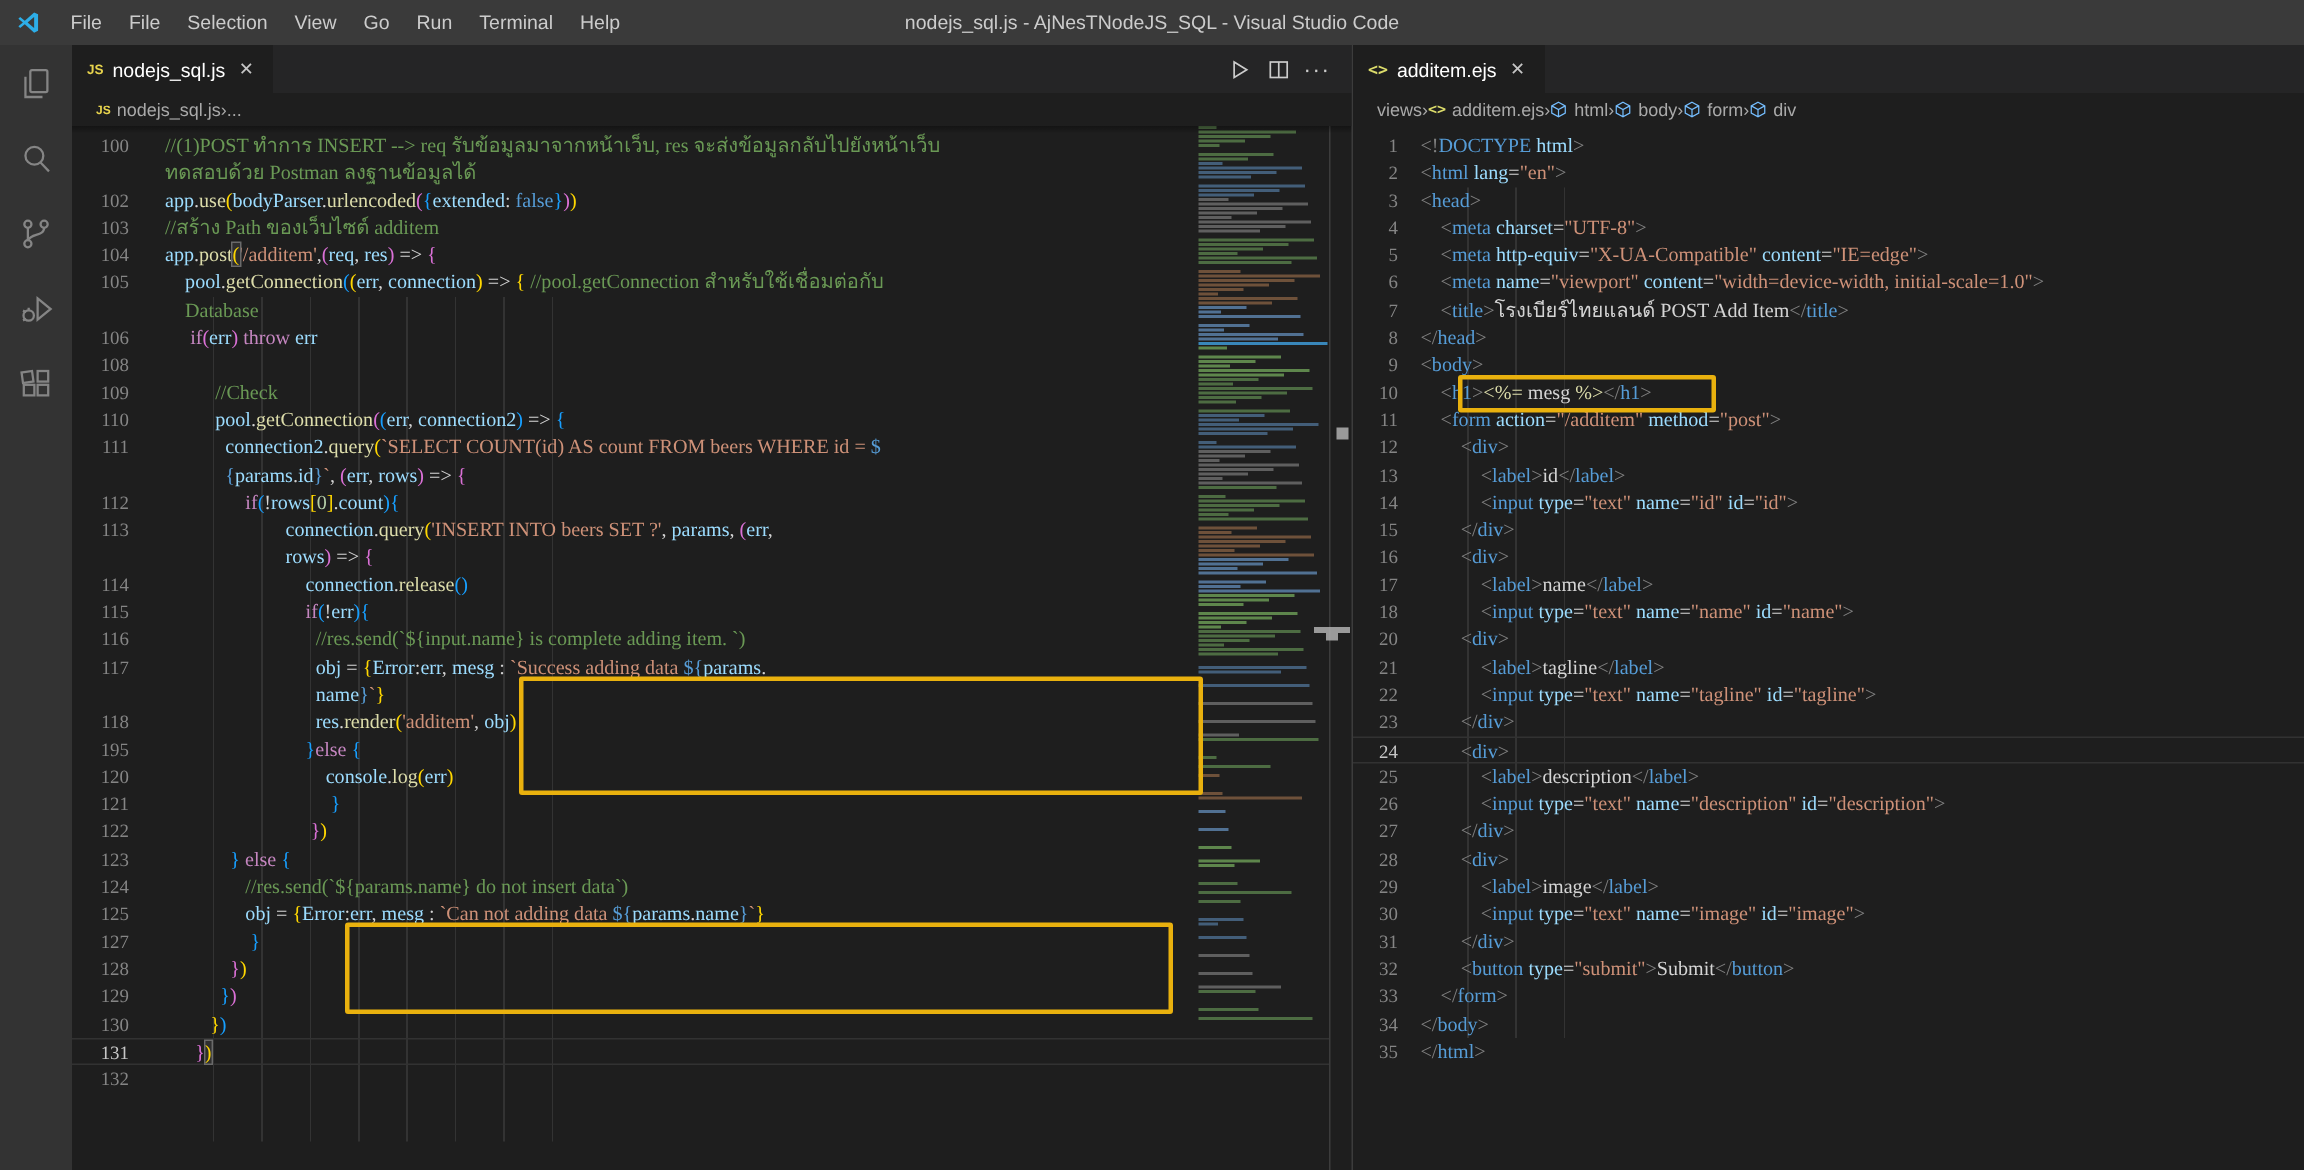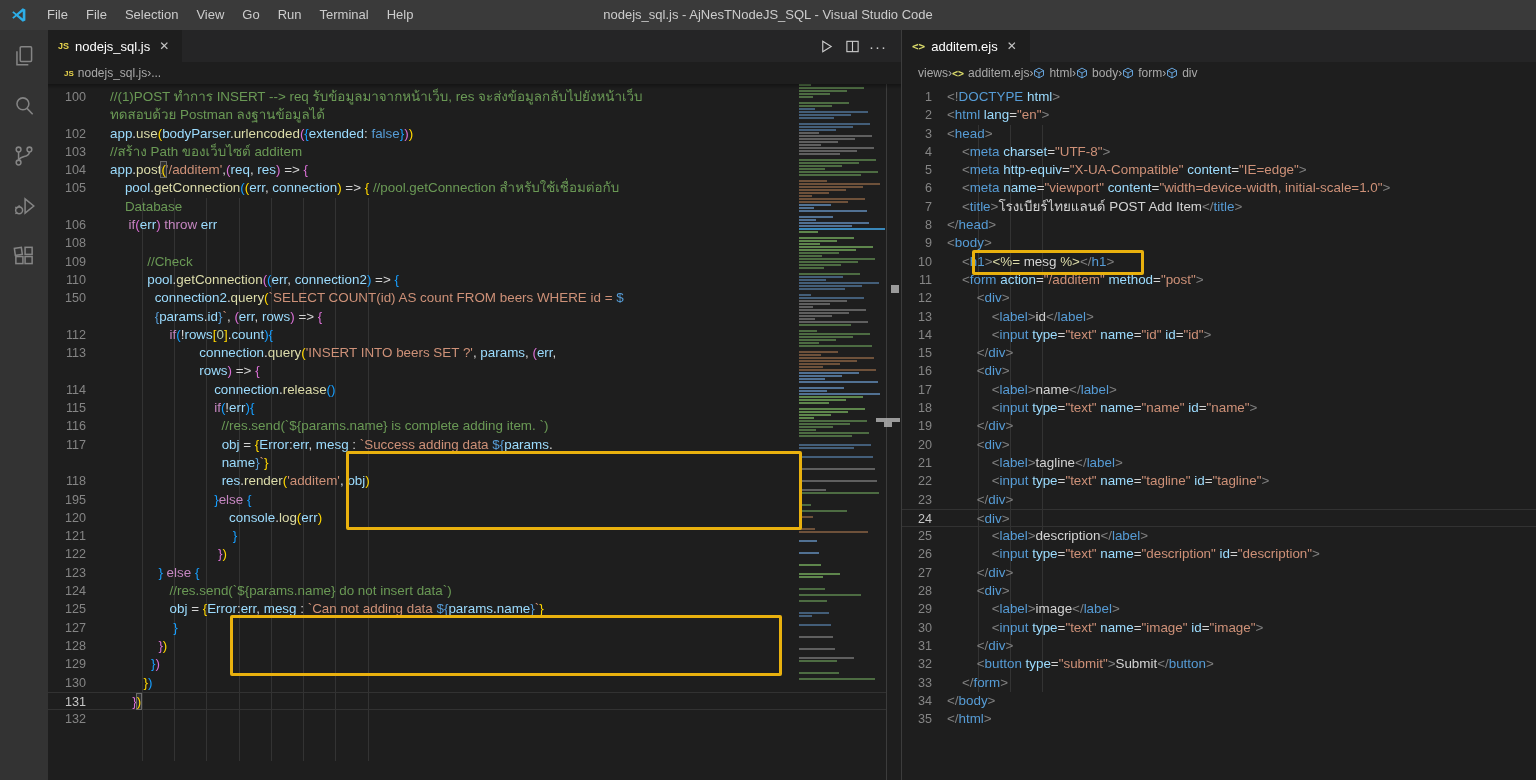--- a/index.html
+++ b/index.html
@@ -39,21 +39,21 @@
   .tab-actions svg { stroke:#cccccc; fill:none; stroke-width:1.2; }
   .dots { color:#cccccc; font-size:15px; letter-spacing:1px; }
 
   .breadcrumb { position:absolute; top:32px; left:0; right:0; height:22px; display:flex;
                 align-items:center; padding-left:16px; font-size:12px; color:#a9a9a9; background:#1e1e1e; }
   .crumb { display:flex; align-items:center; white-space:nowrap; }
   .crumb .ci { margin-right:4px; display:inline-flex; align-items:center; }
 
   
   .code-region { position:absolute; top:54px; left:0; right:0; bottom:0; overflow:hidden;
-                 padding-top:4px; font-family:Liberation Sans, sans-serif; font-size:13.4px; }
+                 padding-top:4px; font-family:Liberation Serif, serif; font-size:13.4px; }
   .lines { position:relative; z-index:2; }
   .g-left  .lines { width:838px; }
   .g-right .lines { width:100%; }
   .row { height:18.3px; line-height:18.3px; white-space:pre; }
   .row.cur { border-top:1px solid #323232; border-bottom:1px solid #323232; }
   .ln { display:inline-block; text-align:right; color:#858585; font-size:12.6px; }
   .g-left  .ln { width:38px; margin-right:24px; }
   .g-right .ln { width:30px; margin-right:15px; }
   .row.cur .ln { color:#c6c6c6; }
 
@@ -184,28 +184,28 @@
           <div class="row"><span class="ln"></span><span class="tk c">ทดสอบด้วย Postman ลงฐานข้อมูลได้</span></div>
           <div class="row"><span class="ln">102</span><span class="tk v">app</span><span class="tk p">.</span><span class="tk f">use</span><span class="tk b1">(</span><span class="tk v">bodyParser</span><span class="tk p">.</span><span class="tk f">urlencoded</span><span class="tk b2">(</span><span class="tk b3">{</span><span class="tk v">extended</span><span class="tk p">:</span><span class="tk k"> false</span><span class="tk b3">}</span><span class="tk b2">)</span><span class="tk b1">)</span></div>
           <div class="row"><span class="ln">103</span><span class="tk c">//สร้าง Path ของเว็บไซต์ additem</span></div>
           <div class="row"><span class="ln">104</span><span class="tk v">app</span><span class="tk p">.</span><span class="tk f">post</span><span class="tk b1 bm">(</span><span class="tk s">'/additem'</span><span class="tk p">,</span><span class="tk b2">(</span><span class="tk v">req</span><span class="tk p">, </span><span class="tk v">res</span><span class="tk b2">)</span><span class="tk p"> =&gt; </span><span class="tk b2">{</span></div>
           <div class="row"><span class="ln">105</span><span class="tk p">    </span><span class="tk v">pool</span><span class="tk p">.</span><span class="tk f">getConnection</span><span class="tk b3">(</span><span class="tk b1">(</span><span class="tk v">err</span><span class="tk p">, </span><span class="tk v">connection</span><span class="tk b1">)</span><span class="tk p"> =&gt; </span><span class="tk b1">{ </span><span class="tk c">//pool.getConnection สำหรับใช้เชื่อมต่อกับ</span></div>
           <div class="row"><span class="ln"></span><span class="tk c">    Database</span></div>
           <div class="row"><span class="ln">106</span><span class="tk p">     </span><span class="tk kc">if</span><span class="tk b2">(</span><span class="tk v">err</span><span class="tk b2">)</span><span class="tk p"> </span><span class="tk kc">throw</span><span class="tk v"> err</span></div>
           <div class="row"><span class="ln">108</span></div>
           <div class="row"><span class="ln">109</span><span class="tk c">          //Check</span></div>
           <div class="row"><span class="ln">110</span><span class="tk p">          </span><span class="tk v">pool</span><span class="tk p">.</span><span class="tk f">getConnection</span><span class="tk b2">(</span><span class="tk b3">(</span><span class="tk v">err</span><span class="tk p">, </span><span class="tk v">connection2</span><span class="tk b3">)</span><span class="tk p"> =&gt; </span><span class="tk b3">{</span></div>
-          <div class="row"><span class="ln">150</span><span class="tk p">            </span><span class="tk v">connection2</span><span class="tk p">.</span><span class="tk f">query</span><span class="tk b1">(</span><span class="tk s">`SELECT COUNT(id) AS count FROM beers WHERE id = </span><span class="tk k">$</span></div>
+          <div class="row"><span class="ln">111</span><span class="tk p">            </span><span class="tk v">connection2</span><span class="tk p">.</span><span class="tk f">query</span><span class="tk b1">(</span><span class="tk s">`SELECT COUNT(id) AS count FROM beers WHERE id = </span><span class="tk k">$</span></div>
           <div class="row"><span class="ln"></span><span class="tk p">            </span><span class="tk k">{</span><span class="tk v">params</span><span class="tk p">.</span><span class="tk v">id</span><span class="tk k">}</span><span class="tk s">`</span><span class="tk p">, </span><span class="tk b2">(</span><span class="tk v">err</span><span class="tk p">, </span><span class="tk v">rows</span><span class="tk b2">)</span><span class="tk p"> =&gt; </span><span class="tk b2">{</span></div>
           <div class="row"><span class="ln">112</span><span class="tk p">                </span><span class="tk kc">if</span><span class="tk b3">(</span><span class="tk p">!</span><span class="tk v">rows</span><span class="tk b1">[</span><span class="tk n">0</span><span class="tk b1">]</span><span class="tk p">.</span><span class="tk v">count</span><span class="tk b3">)</span><span class="tk b3">{</span></div>
           <div class="row"><span class="ln">113</span><span class="tk p">                        </span><span class="tk v">connection</span><span class="tk p">.</span><span class="tk f">query</span><span class="tk b1">(</span><span class="tk s">'INSERT INTO beers SET ?'</span><span class="tk p">, </span><span class="tk v">params</span><span class="tk p">, </span><span class="tk b2">(</span><span class="tk v">err</span><span class="tk p">,</span></div>
           <div class="row"><span class="ln"></span><span class="tk p">                        </span><span class="tk v">rows</span><span class="tk b2">)</span><span class="tk p"> =&gt; </span><span class="tk b2">{</span></div>
           <div class="row"><span class="ln">114</span><span class="tk p">                            </span><span class="tk v">connection</span><span class="tk p">.</span><span class="tk f">release</span><span class="tk b3">(</span><span class="tk b3">)</span></div>
           <div class="row"><span class="ln">115</span><span class="tk p">                            </span><span class="tk kc">if</span><span class="tk b3">(</span><span class="tk p">!</span><span class="tk v">err</span><span class="tk b3">)</span><span class="tk b3">{</span></div>
-          <div class="row"><span class="ln">116</span><span class="tk c">                              //res.send(`${params.name} is complete adding item. `)</span></div>
+          <div class="row"><span class="ln">116</span><span class="tk c">                              //res.send(`${input.name} is complete adding item. `)</span></div>
           <div class="row"><span class="ln">117</span><span class="tk p">                              </span><span class="tk v">obj</span><span class="tk p"> = </span><span class="tk b1">{</span><span class="tk v">Error</span><span class="tk p">:</span><span class="tk v">err</span><span class="tk p">, </span><span class="tk v">mesg</span><span class="tk p"> : </span><span class="tk s">`Success adding data </span><span class="tk k">$</span><span class="tk k">{</span><span class="tk v">params</span><span class="tk p">.</span></div>
           <div class="row"><span class="ln"></span><span class="tk p">                              </span><span class="tk v">name</span><span class="tk k">}</span><span class="tk s">`</span><span class="tk b1">}</span></div>
           <div class="row"><span class="ln">118</span><span class="tk p">                              </span><span class="tk v">res</span><span class="tk p">.</span><span class="tk f">render</span><span class="tk b1">(</span><span class="tk s">'additem'</span><span class="tk p">, </span><span class="tk v">obj</span><span class="tk b1">)</span></div>
           <div class="row"><span class="ln">195</span><span class="tk p">                            </span><span class="tk b3">}</span><span class="tk kc">else</span><span class="tk b3"> {</span></div>
           <div class="row"><span class="ln">120</span><span class="tk p">                                </span><span class="tk v">console</span><span class="tk p">.</span><span class="tk f">log</span><span class="tk b1">(</span><span class="tk v">err</span><span class="tk b1">)</span></div>
           <div class="row"><span class="ln">121</span><span class="tk p">                                 </span><span class="tk b3">}</span></div>
           <div class="row"><span class="ln">122</span><span class="tk p">                             </span><span class="tk b2">}</span><span class="tk b1">)</span></div>
           <div class="row"><span class="ln">123</span><span class="tk p">             </span><span class="tk b3">}</span><span class="tk p"> </span><span class="tk kc">else</span><span class="tk b3"> {</span></div>
           <div class="row"><span class="ln">124</span><span class="tk c">                //res.send(`${params.name} do not insert data`)</span></div>
           <div class="row"><span class="ln">125</span><span class="tk p">                </span><span class="tk v">obj</span><span class="tk p"> = </span><span class="tk b1">{</span><span class="tk v">Error</span><span class="tk p">:</span><span class="tk v">err</span><span class="tk p">, </span><span class="tk v">mesg</span><span class="tk p"> : </span><span class="tk s">`Can not adding data </span><span class="tk k">$</span><span class="tk k">{</span><span class="tk v">params</span><span class="tk p">.</span><span class="tk v">name</span><span class="tk k">}</span><span class="tk s">`</span><span class="tk b1">}</span></div>
@@ -431,21 +431,20 @@
           <div class="row"><span class="ln">9</span><span class="tk g">&lt;</span><span class="tk t">body</span><span class="tk g">&gt;</span></div>
           <div class="row"><span class="ln">10</span><span class="tk w">    </span><span class="tk g">&lt;</span><span class="tk t">h1</span><span class="tk g">&gt;</span><span class="tk e">&lt;%=</span><span class="tk w"> mesg </span><span class="tk e">%&gt;</span><span class="tk g">&lt;/</span><span class="tk t">h1</span><span class="tk g">&gt;</span></div>
           <div class="row"><span class="ln">11</span><span class="tk w">    </span><span class="tk g">&lt;</span><span class="tk t">form</span><span class="tk a"> action</span><span class="tk w">=</span><span class="tk s">"/additem"</span><span class="tk a"> method</span><span class="tk w">=</span><span class="tk s">"post"</span><span class="tk g">&gt;</span></div>
           <div class="row"><span class="ln">12</span><span class="tk w">        </span><span class="tk g">&lt;</span><span class="tk t">div</span><span class="tk g">&gt;</span></div>
           <div class="row"><span class="ln">13</span><span class="tk w">            </span><span class="tk g">&lt;</span><span class="tk t">label</span><span class="tk g">&gt;</span><span class="tk w">id</span><span class="tk g">&lt;/</span><span class="tk t">label</span><span class="tk g">&gt;</span></div>
           <div class="row"><span class="ln">14</span><span class="tk w">            </span><span class="tk g">&lt;</span><span class="tk t">input</span><span class="tk a"> type</span><span class="tk w">=</span><span class="tk s">"text"</span><span class="tk a"> name</span><span class="tk w">=</span><span class="tk s">"id"</span><span class="tk a"> id</span><span class="tk w">=</span><span class="tk s">"id"</span><span class="tk g">&gt;</span></div>
           <div class="row"><span class="ln">15</span><span class="tk w">        </span><span class="tk g">&lt;/</span><span class="tk t">div</span><span class="tk g">&gt;</span></div>
           <div class="row"><span class="ln">16</span><span class="tk w">        </span><span class="tk g">&lt;</span><span class="tk t">div</span><span class="tk g">&gt;</span></div>
           <div class="row"><span class="ln">17</span><span class="tk w">            </span><span class="tk g">&lt;</span><span class="tk t">label</span><span class="tk g">&gt;</span><span class="tk w">name</span><span class="tk g">&lt;/</span><span class="tk t">label</span><span class="tk g">&gt;</span></div>
           <div class="row"><span class="ln">18</span><span class="tk w">            </span><span class="tk g">&lt;</span><span class="tk t">input</span><span class="tk a"> type</span><span class="tk w">=</span><span class="tk s">"text"</span><span class="tk a"> name</span><span class="tk w">=</span><span class="tk s">"name"</span><span class="tk a"> id</span><span class="tk w">=</span><span class="tk s">"name"</span><span class="tk g">&gt;</span></div>
-          <div class="row"><span class="ln">19</span><span class="tk w">        </span><span class="tk g">&lt;/</span><span class="tk t">div</span><span class="tk g">&gt;</span></div>
           <div class="row"><span class="ln">20</span><span class="tk w">        </span><span class="tk g">&lt;</span><span class="tk t">div</span><span class="tk g">&gt;</span></div>
           <div class="row"><span class="ln">21</span><span class="tk w">            </span><span class="tk g">&lt;</span><span class="tk t">label</span><span class="tk g">&gt;</span><span class="tk w">tagline</span><span class="tk g">&lt;/</span><span class="tk t">label</span><span class="tk g">&gt;</span></div>
           <div class="row"><span class="ln">22</span><span class="tk w">            </span><span class="tk g">&lt;</span><span class="tk t">input</span><span class="tk a"> type</span><span class="tk w">=</span><span class="tk s">"text"</span><span class="tk a"> name</span><span class="tk w">=</span><span class="tk s">"tagline"</span><span class="tk a"> id</span><span class="tk w">=</span><span class="tk s">"tagline"</span><span class="tk g">&gt;</span></div>
           <div class="row"><span class="ln">23</span><span class="tk w">        </span><span class="tk g">&lt;/</span><span class="tk t">div</span><span class="tk g">&gt;</span></div>
           <div class="row cur"><span class="ln">24</span><span class="tk w">        </span><span class="tk g">&lt;</span><span class="tk t">div</span><span class="tk g">&gt;</span></div>
           <div class="row"><span class="ln">25</span><span class="tk w">            </span><span class="tk g">&lt;</span><span class="tk t">label</span><span class="tk g">&gt;</span><span class="tk w">description</span><span class="tk g">&lt;/</span><span class="tk t">label</span><span class="tk g">&gt;</span></div>
           <div class="row"><span class="ln">26</span><span class="tk w">            </span><span class="tk g">&lt;</span><span class="tk t">input</span><span class="tk a"> type</span><span class="tk w">=</span><span class="tk s">"text"</span><span class="tk a"> name</span><span class="tk w">=</span><span class="tk s">"description"</span><span class="tk a"> id</span><span class="tk w">=</span><span class="tk s">"description"</span><span class="tk g">&gt;</span></div>
           <div class="row"><span class="ln">27</span><span class="tk w">        </span><span class="tk g">&lt;/</span><span class="tk t">div</span><span class="tk g">&gt;</span></div>
           <div class="row"><span class="ln">28</span><span class="tk w">        </span><span class="tk g">&lt;</span><span class="tk t">div</span><span class="tk g">&gt;</span></div>
           <div class="row"><span class="ln">29</span><span class="tk w">            </span><span class="tk g">&lt;</span><span class="tk t">label</span><span class="tk g">&gt;</span><span class="tk w">image</span><span class="tk g">&lt;/</span><span class="tk t">label</span><span class="tk g">&gt;</span></div>

